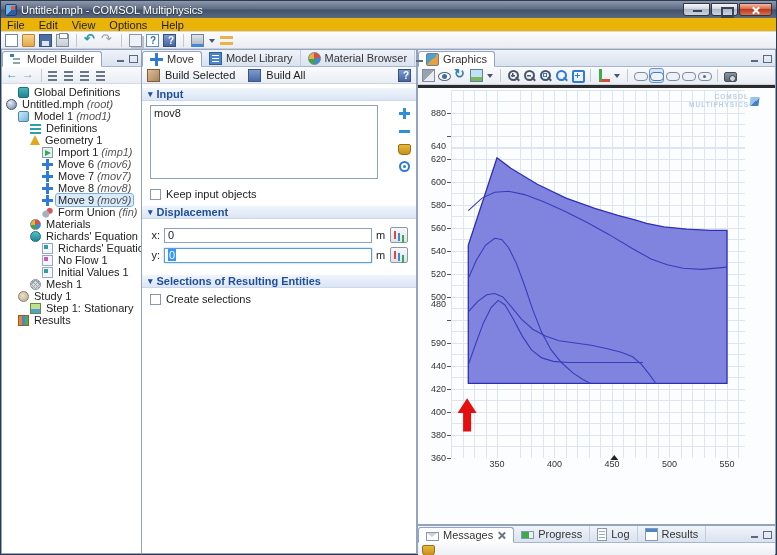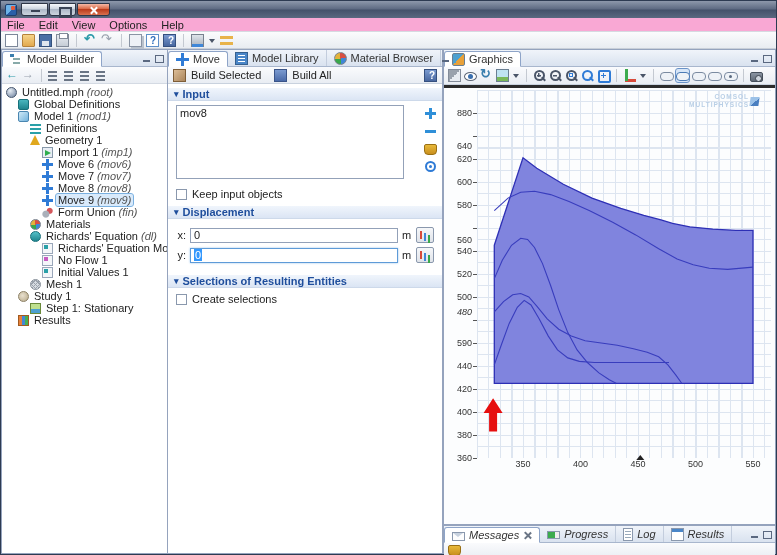--- a/index.html
+++ b/index.html
@@ -13,21 +13,21 @@
   .appicon::after{content:"";position:absolute;right:1px;top:1px;width:4px;height:4px;background:#e45b3a;border-radius:1px}
   .winbtns{display:flex;gap:1px}
   .winbtn{width:27px;height:13px;border:1px solid #2e3646;border-radius:0 0 3px 3px;position:relative;
     background:linear-gradient(#f7f9fc,#cdd5e0 45%,#aeb9c8 50%,#ccd4de)}
   .winbtn.close{width:33px;background:linear-gradient(#f5b9a6,#d96744 45%,#bb3c1c 50%,#d8714f)}
   .winbtn.min::before{content:"";position:absolute;left:9px;bottom:3px;width:9px;height:2px;background:#3a4456}
   .winbtn.max::before{content:"";position:absolute;left:9px;top:3px;width:9px;height:7px;border:2px solid #3a4456}
   .winbtn.close::before,.winbtn.close::after{content:"";position:absolute;left:15px;top:2px;width:2px;height:9px;background:#fff}
   .winbtn.close::before{transform:rotate(45deg)}.winbtn.close::after{transform:rotate(-45deg)}
   
-  .menubar{height:14px;display:flex;align-items:center;background:#f9a8d4;border-bottom:1px solid #d6dae1;padding:0 6px;gap:14px}
+  .menubar{height:14px;display:flex;align-items:center;background:#eab308;border-bottom:1px solid #d6dae1;padding:0 6px;gap:14px}
   .menu-item{cursor:default}
   .toolbar{height:17px;display:flex;align-items:center;background:linear-gradient(#fbfcfd,#e9ecf1);border-bottom:1px solid #c9cfd8;padding:0 4px;gap:4px}
   
   .ic{width:13px;height:13px;display:inline-block;position:relative;flex:none}
   .ic[data-icon="|"]{width:1px;height:13px;background:#c4c9d1;margin:0 3px}
   .ic[data-icon="dd"]{width:8px}
   .ic[data-icon="dd"]::before{content:"";position:absolute;left:1px;top:5px;border-left:3px solid transparent;border-right:3px solid transparent;border-top:4px solid #4a5568}
   .ic[data-icon="new-icon"]{background:#fff;border:1px solid #7c8799}
   .ic[data-icon="open-icon"]{background:linear-gradient(#f6d489,#e2a94f);border:1px solid #b5823c;border-radius:1px}
   .ic[data-icon="save-icon"]{background:#4a6fa5;border:1px solid #34517c}
@@ -100,21 +100,21 @@
   .main{flex:1;display:flex;min-height:0;background:#cfd6e0}
   .panel{background:#fff;border:1px solid #95a3bd;display:flex;flex-direction:column;min-height:0}
   .tabrow{height:17px;display:flex;align-items:flex-end;background:linear-gradient(#f0f4fa,#d9e2ef);border-bottom:1px solid #a8b6cd;flex:none}
   .tab{height:16px;display:flex;align-items:center;gap:4px;padding:0 7px;border-right:1px solid #c3cddd;color:#333;white-space:nowrap}
   .tab[data-active="true"]{background:#fff;border:1px solid #8ea4c8;border-bottom:1px solid #fff;border-radius:3px 3px 0 0;margin-bottom:-1px}
   .pbtns{margin-left:auto;display:flex;gap:3px;align-items:center;padding:0 4px 3px 0}
   .pbtn{width:9px;height:9px;position:relative}
   .pbtn.pmin::before{content:"";position:absolute;left:1px;bottom:1px;width:7px;height:2px;background:#5a6880}
   .pbtn.pmax::before{content:"";position:absolute;left:1px;top:1px;width:7px;height:6px;border:1.5px solid #5a6880}
   
-  .mb{width:167px;flex:none}
+  .mb{width:141px;flex:none}
   .mb-toolbar{height:17px;display:flex;align-items:center;gap:3px;padding:0 4px;background:linear-gradient(#fafbfd,#e9edf3);border-bottom:1px solid #d4dae3;flex:none}
   .tree{flex:1;overflow:hidden;padding:2px 0}
   .trow{height:12px;display:flex;align-items:center;gap:3px;white-space:nowrap;padding-left:4px}
   .trow[data-depth="1"]{padding-left:16px}
   .trow[data-depth="2"]{padding-left:28px}
   .trow[data-depth="3"]{padding-left:40px}
   .trow .ti{width:11px;height:11px;flex:none;position:relative;display:inline-block}
   .trow .ttag{font-style:italic;color:#555}
   .trow[data-selected="true"] .tlabel-wrap{background:#d9eafb;outline:1px solid #7ab0e0;border-radius:2px}
   .tlabel-wrap{display:flex;gap:3px;padding:0 2px;align-items:center}
@@ -181,20 +181,21 @@
   .msg-scroll{position:absolute;right:0;top:0;width:13px;height:100%;background:#f1f3f6;border-left:1px solid #d4dae3}
   .msg-scroll::before{content:"";position:absolute;left:3px;top:4px;border-left:4px solid transparent;border-right:4px solid transparent;border-bottom:5px solid #7a8698}
 </style>
 </head>
 <body>
 
 <div class="window">
 
   <div class="titlebar">
     <span class="appicon"></span>
+    <span class="title">Untitled.mph - COMSOL Multiphysics</span>
     <span class="winbtns">
       <span class="winbtn min"></span>
       <span class="winbtn max"></span>
       <span class="winbtn close"></span>
     </span>
   </div>
 
   <div class="menubar">
 
   <span class="menu-item">File</span>
@@ -241,33 +242,33 @@
       <span class="ic" data-icon="back-icon"></span>
           <span class="ic" data-icon="forward-icon"></span>
           <span class="ic" data-icon="|"></span>
           <span class="ic" data-icon="collapse-all-icon"></span>
           <span class="ic" data-icon="show-icon"></span>
           <span class="ic" data-icon="move-up-icon"></span>
           <span class="ic" data-icon="move-down-icon"></span>
         </div>
       <div class="tree">
 
+          <div class="trow" data-depth="1">
+            <span class="ti" data-icon="global-definitions-icon"></span>
+            <span class="tlabel-wrap">
+              <span class="tlabel">Global Definitions</span>
+              <span class="ttag"></span>
+            </span>
+          </div>
+
           <div class="trow" data-depth="0">
             <span class="ti" data-icon="root-icon"></span>
             <span class="tlabel-wrap">
               <span class="tlabel">Untitled.mph</span>
               <span class="ttag">(root)</span>
-            </span>
-          </div>
-
-          <div class="trow" data-depth="1">
-            <span class="ti" data-icon="global-definitions-icon"></span>
-            <span class="tlabel-wrap">
-              <span class="tlabel">Global Definitions</span>
-              <span class="ttag"></span>
             </span>
           </div>
 
           <div class="trow" data-depth="1">
             <span class="ti" data-icon="model-icon"></span>
             <span class="tlabel-wrap">
               <span class="tlabel">Model 1</span>
               <span class="ttag">(mod1)</span>
             </span>
           </div>
@@ -555,29 +556,29 @@
             <div class="ylab" style="left: 1px; top: 20px;">880</div>
             <div class="ytick" style="top: 25px;"></div>
             <div class="ylab" style="left: 1px; top: 53px;">640</div>
             <div class="ytick" style="top: 48px;"></div>
             <div class="ylab" style="left: 1px; top: 66px;">620</div>
             <div class="ytick" style="top: 71px;"></div>
             <div class="ylab" style="left: 1px; top: 89px;">600</div>
             <div class="ytick" style="top: 94px;"></div>
             <div class="ylab" style="left: 1px; top: 112px;">580</div>
             <div class="ytick" style="top: 117px;"></div>
-            <div class="ylab" style="left: 1px; top: 135px; margin-top: 12px;">560</div>
+            <div class="ylab" style="left: 1px; top: 135px;">560</div>
             <div class="ytick" style="top: 140px;"></div>
             <div class="ylab" style="left: 1px; top: 158px;">540</div>
             <div class="ytick" style="top: 163px;"></div>
             <div class="ylab" style="left: 1px; top: 181px;">520</div>
             <div class="ytick" style="top: 186px;"></div>
             <div class="ylab" style="left: 1px; top: 204px;">500</div>
             <div class="ytick" style="top: 209px;"></div>
-            <div class="ylab" style="left: 1px; top: 219px; font-style: italic;">480</div>
+            <div class="ylab" style="left: 1px; top: 211px;">480</div>
             <div class="ytick" style="top: 232px;"></div>
             <div class="ylab" style="left: 1px; top: 250px;">590</div>
             <div class="ytick" style="top: 255px;"></div>
             <div class="ylab" style="left: 1px; top: 273px;">440</div>
             <div class="ytick" style="top: 278px;"></div>
             <div class="ylab" style="left: 1px; top: 296px;">420</div>
             <div class="ytick" style="top: 301px;"></div>
             <div class="ylab" style="left: 1px; top: 319px;">400</div>
             <div class="ytick" style="top: 324px;"></div>
             <div class="ylab" style="left: 1px; top: 342px;">380</div>
@@ -587,21 +588,21 @@
             <div class="xlab" style="left: 65px;">350</div>
             <div class="xlab" style="left: 122.5px;">400</div>
             <div class="xlab" style="left: 180px;">450</div>
             <div class="xlab" style="left: 237.5px;">500</div>
             <div class="xlab" style="left: 295px;">550</div>
           </div>
       </div>
 
       <div class="panel messages">
         <div class="tabrow">
-          <span style="display:flex;align-items:flex-end;font-style:italic;">
+          <span style="display:flex;align-items:flex-end;">
 
               <div class="tab" data-active="true">
                 <span class="ic" data-icon="messages-icon"></span>
                 <span>Messages</span>
                 <span class="ic" data-icon="close-icon" style="display: inline-block;"></span>
               </div>
 
               <div class="tab">
                 <span class="ic" data-icon="progress-icon"></span>
                 <span>Progress</span>

